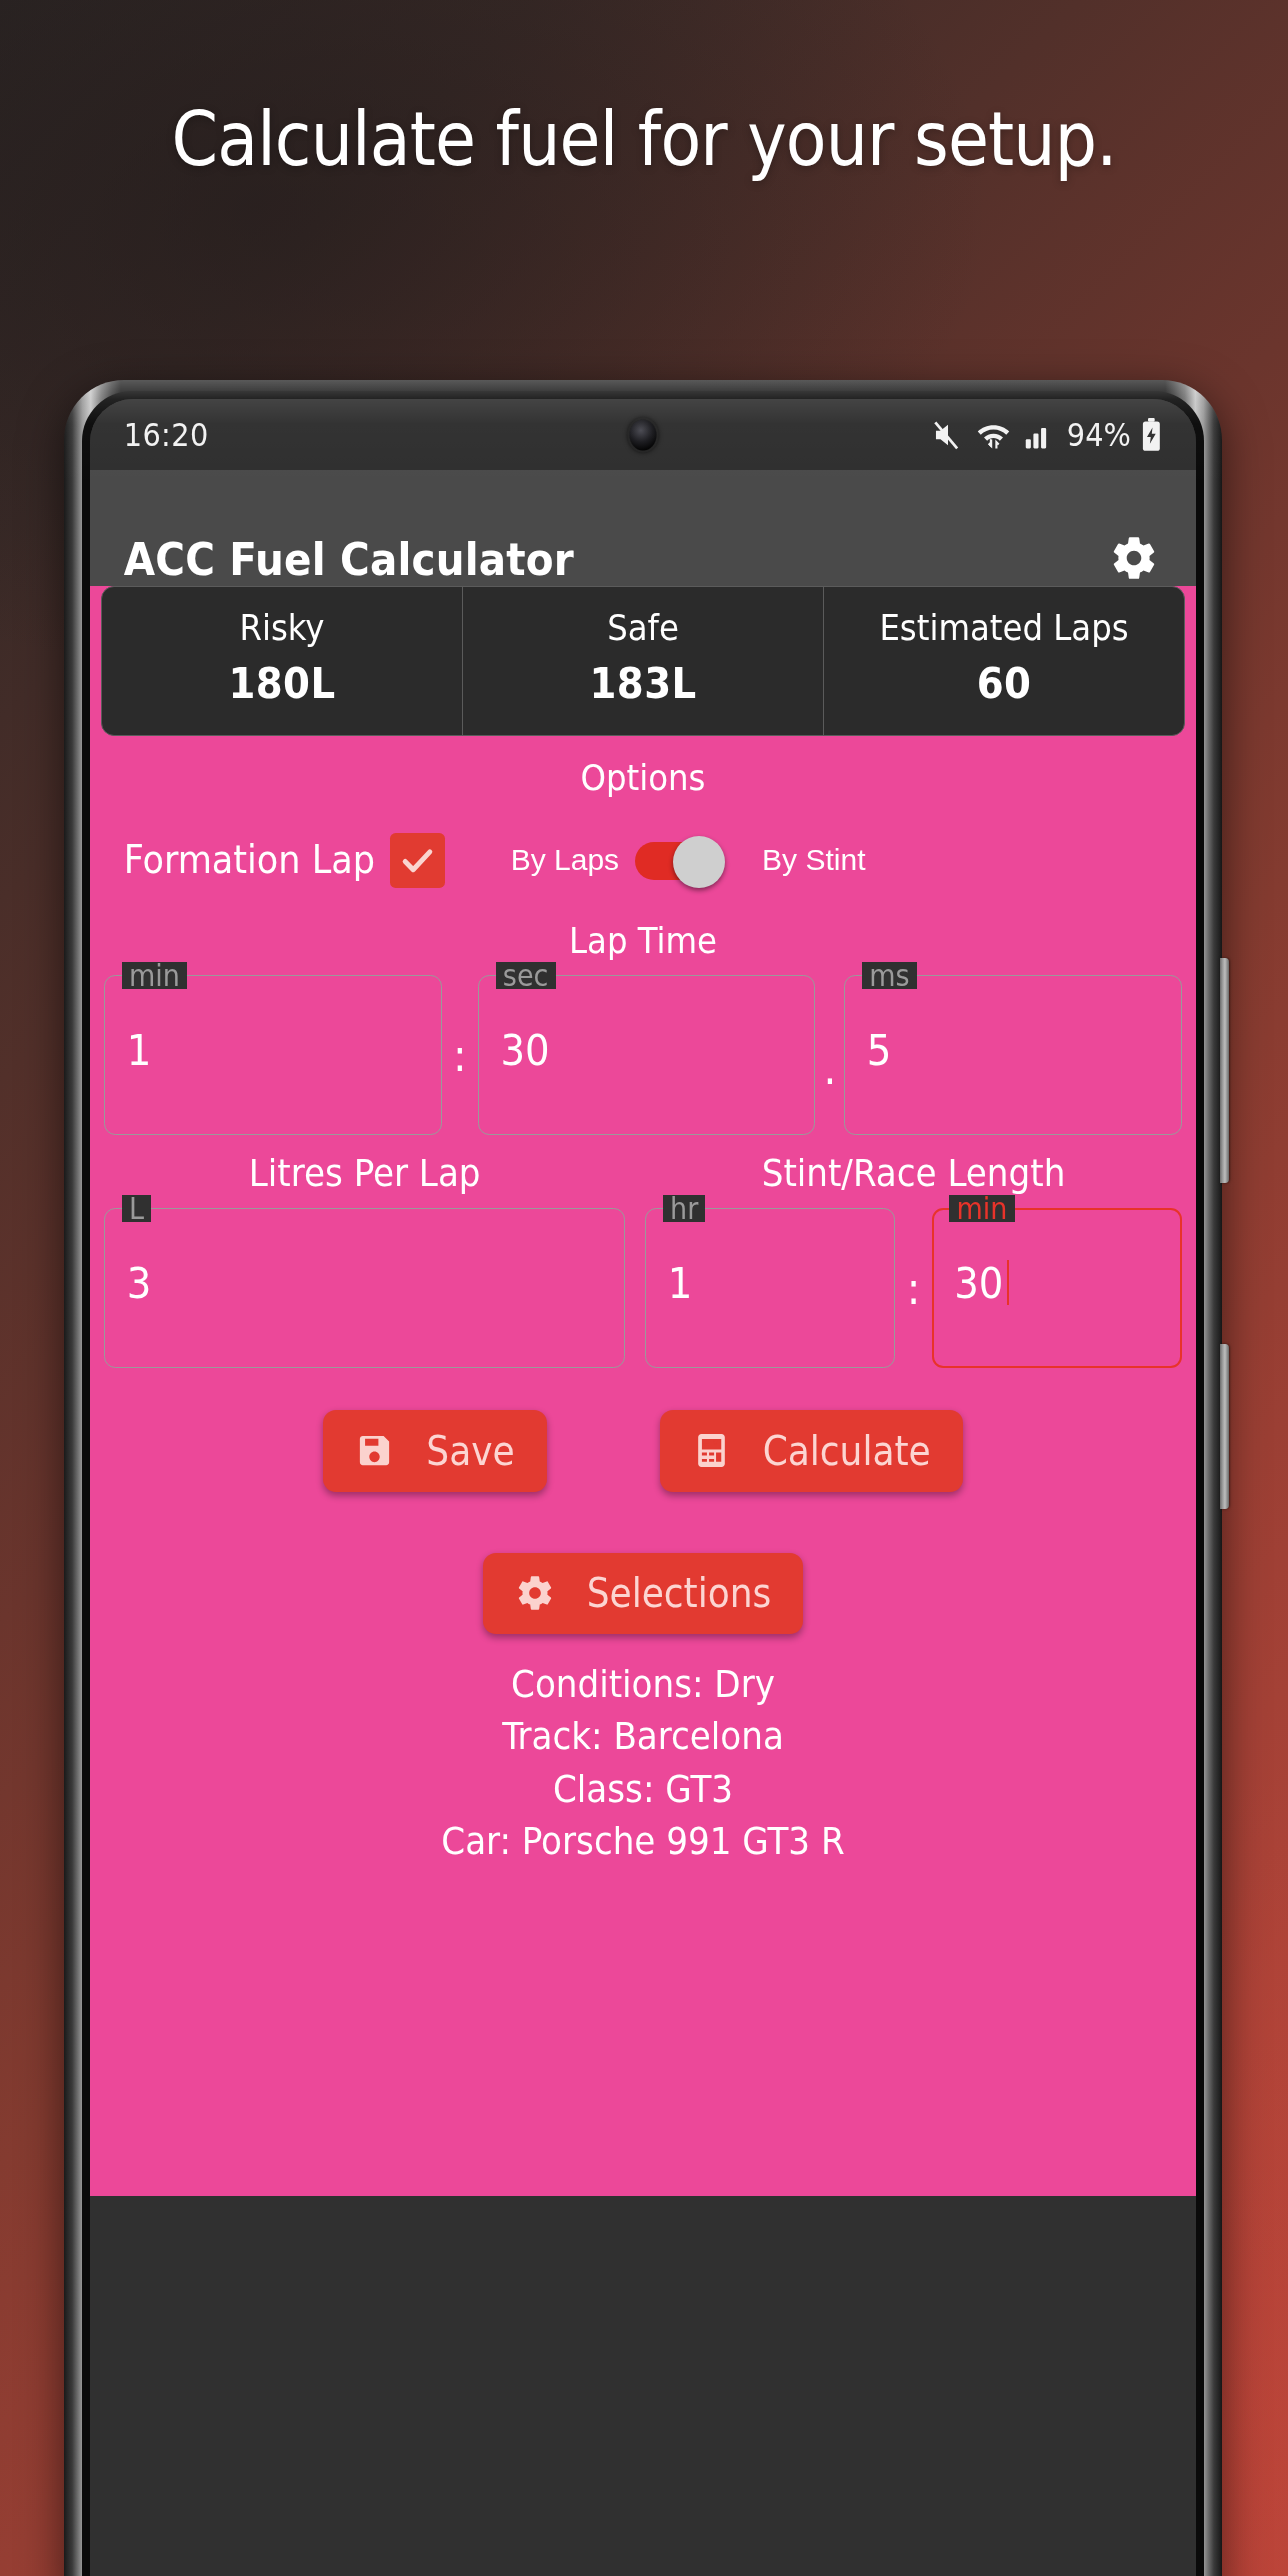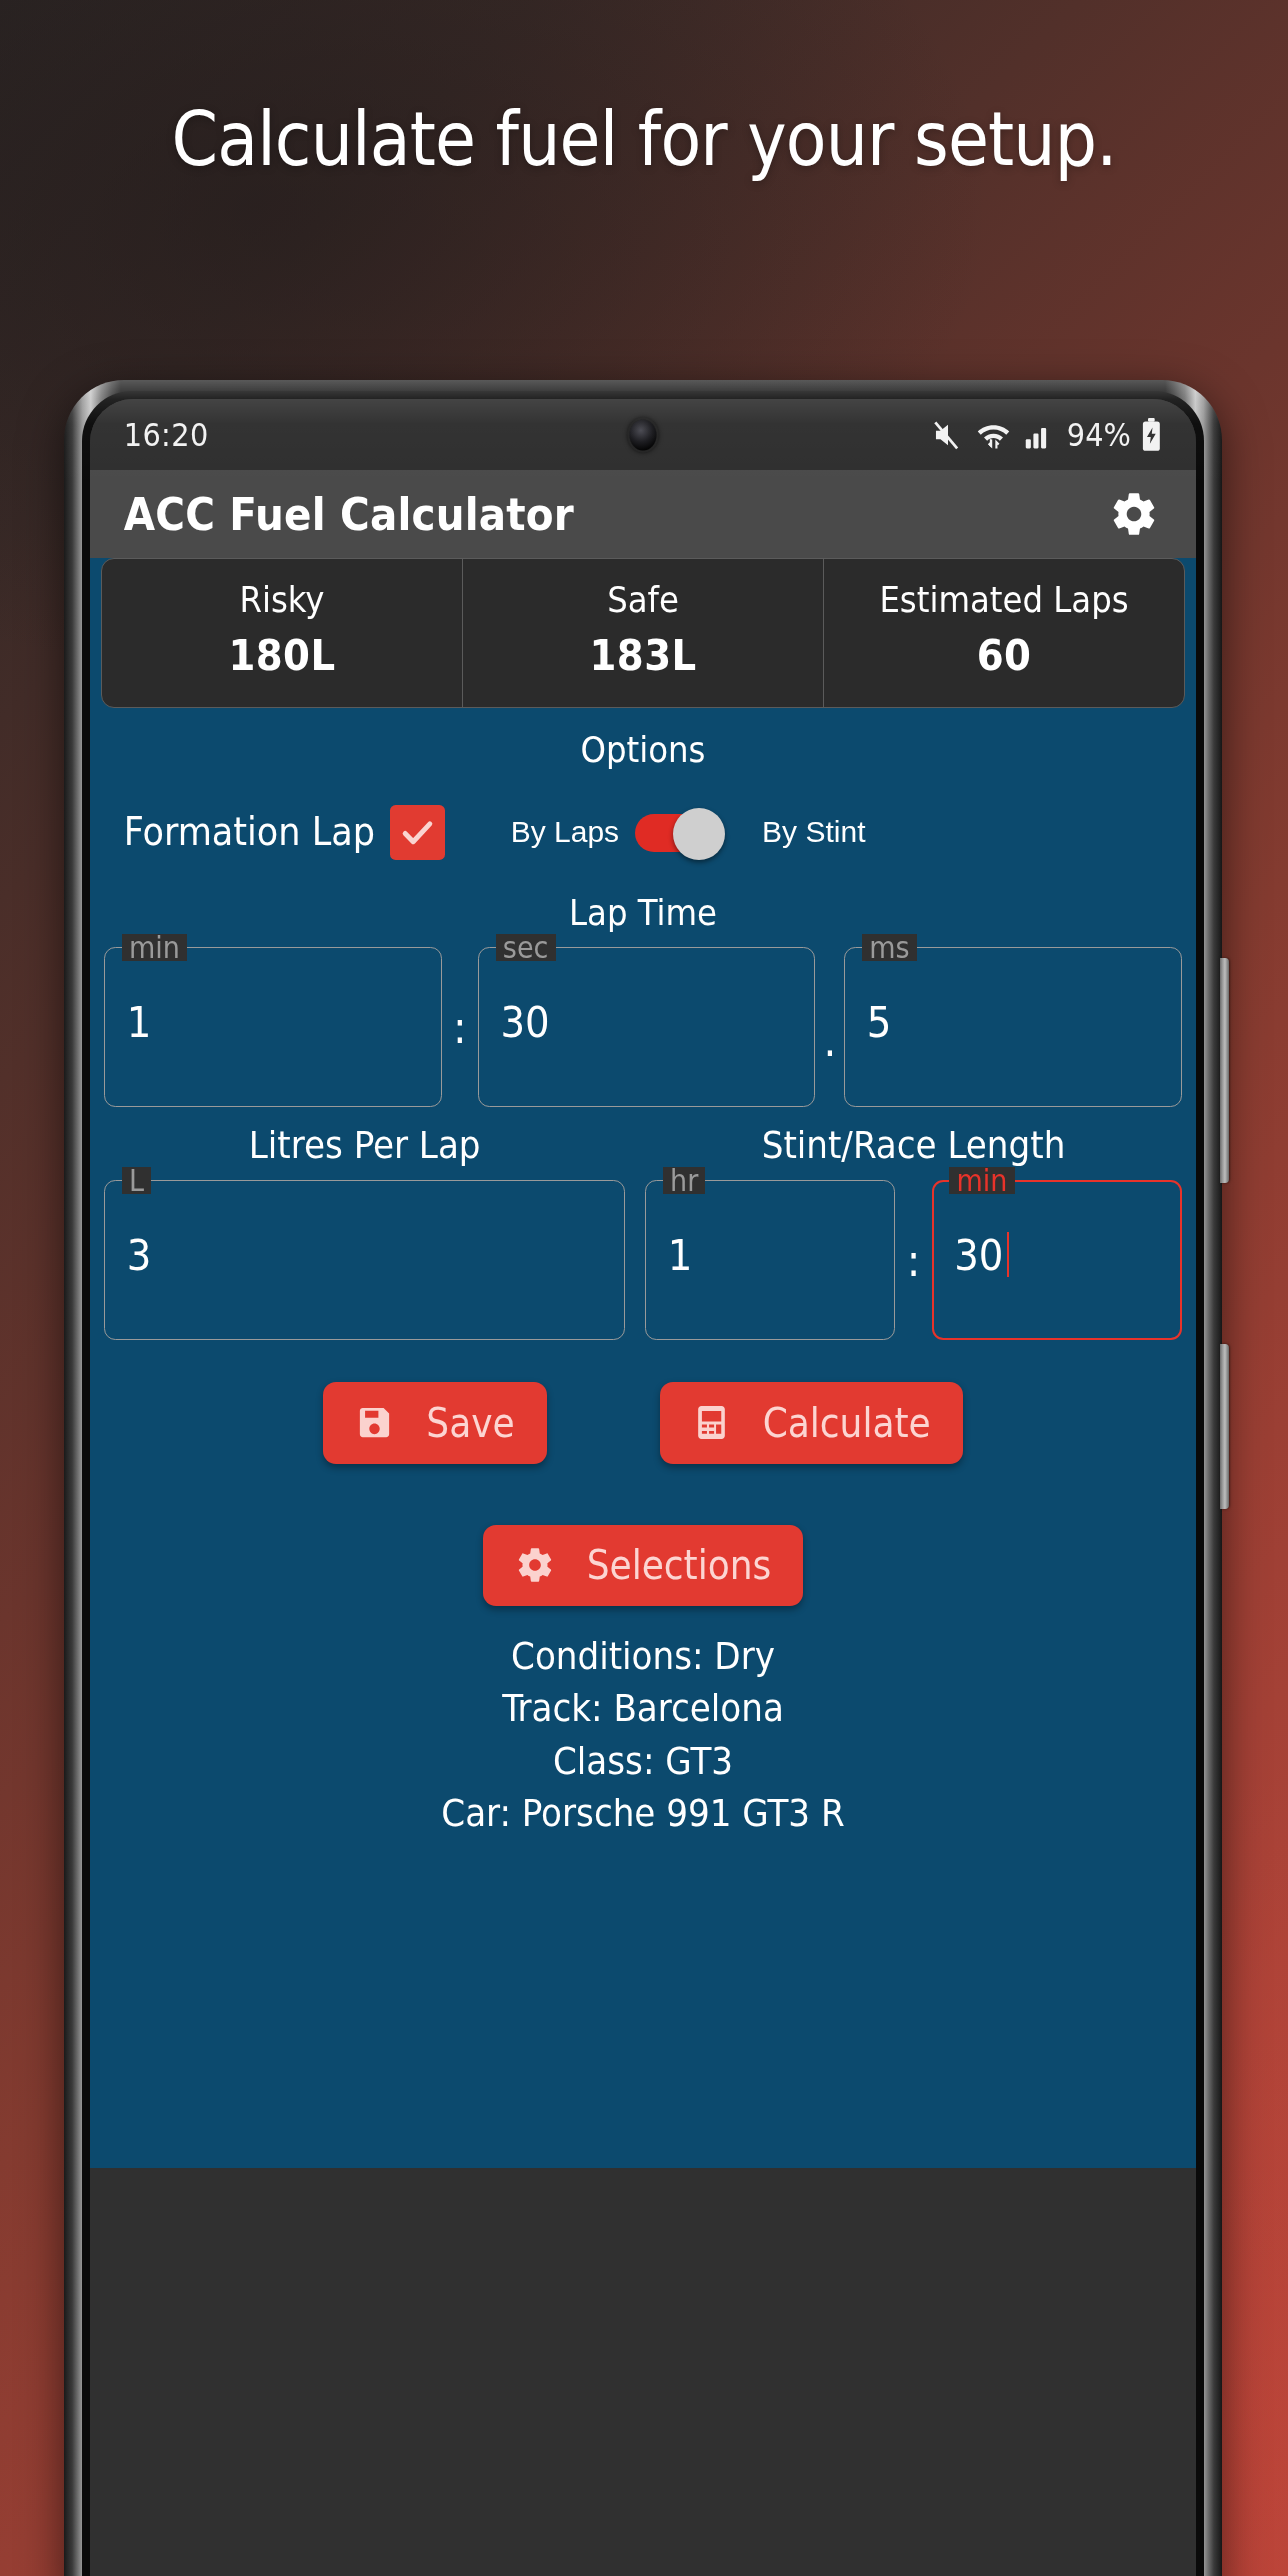--- a/index.html
+++ b/index.html
@@ -148,39 +148,39 @@
     top: 50%;
     transform: translate(-50%, -50%);
     width: 27px; height: 31px;
     border-radius: 50%;
     background: radial-gradient(circle at 42% 35%, #4a4a52 0%, #1b1b1f 45%, #000 80%);
     box-shadow: 0 0 0 2.4px #242424, 0 0 5.6px 1.6px rgba(0,0,0,0.8);
   }
 
   
   .appbar {
-    height: 88px;
+    height: 116px;
     background: #4a4a4a;
     display: flex;
-    align-items: center;
-    padding: 16px 34px;
+    align-items: flex-end;
+    padding: 0 34px;
   }
   .app-title {
     flex: 1;
     color: #ffffff;
     font-family: "DejaVu Sans Condensed", "Liberation Sans Narrow", "Liberation Sans", sans-serif;
     font-weight: bold;
     font-size: 45px;
     letter-spacing: 0.2px;
   }
   .gear-btn { display: flex; align-items: center; justify-content: center; width: 56px; height: 56px; }
 
   
   .app-body {
-    background: #0c4a6e;
+    background: #ec4899;
     min-height: 1610px;
     padding-bottom: 48px;
   }
 
   
   .stats-row {
     display: flex;
     margin: 0 11.3px;
     border: 1.6px solid #5b5b5b;
     border-radius: 13px;

